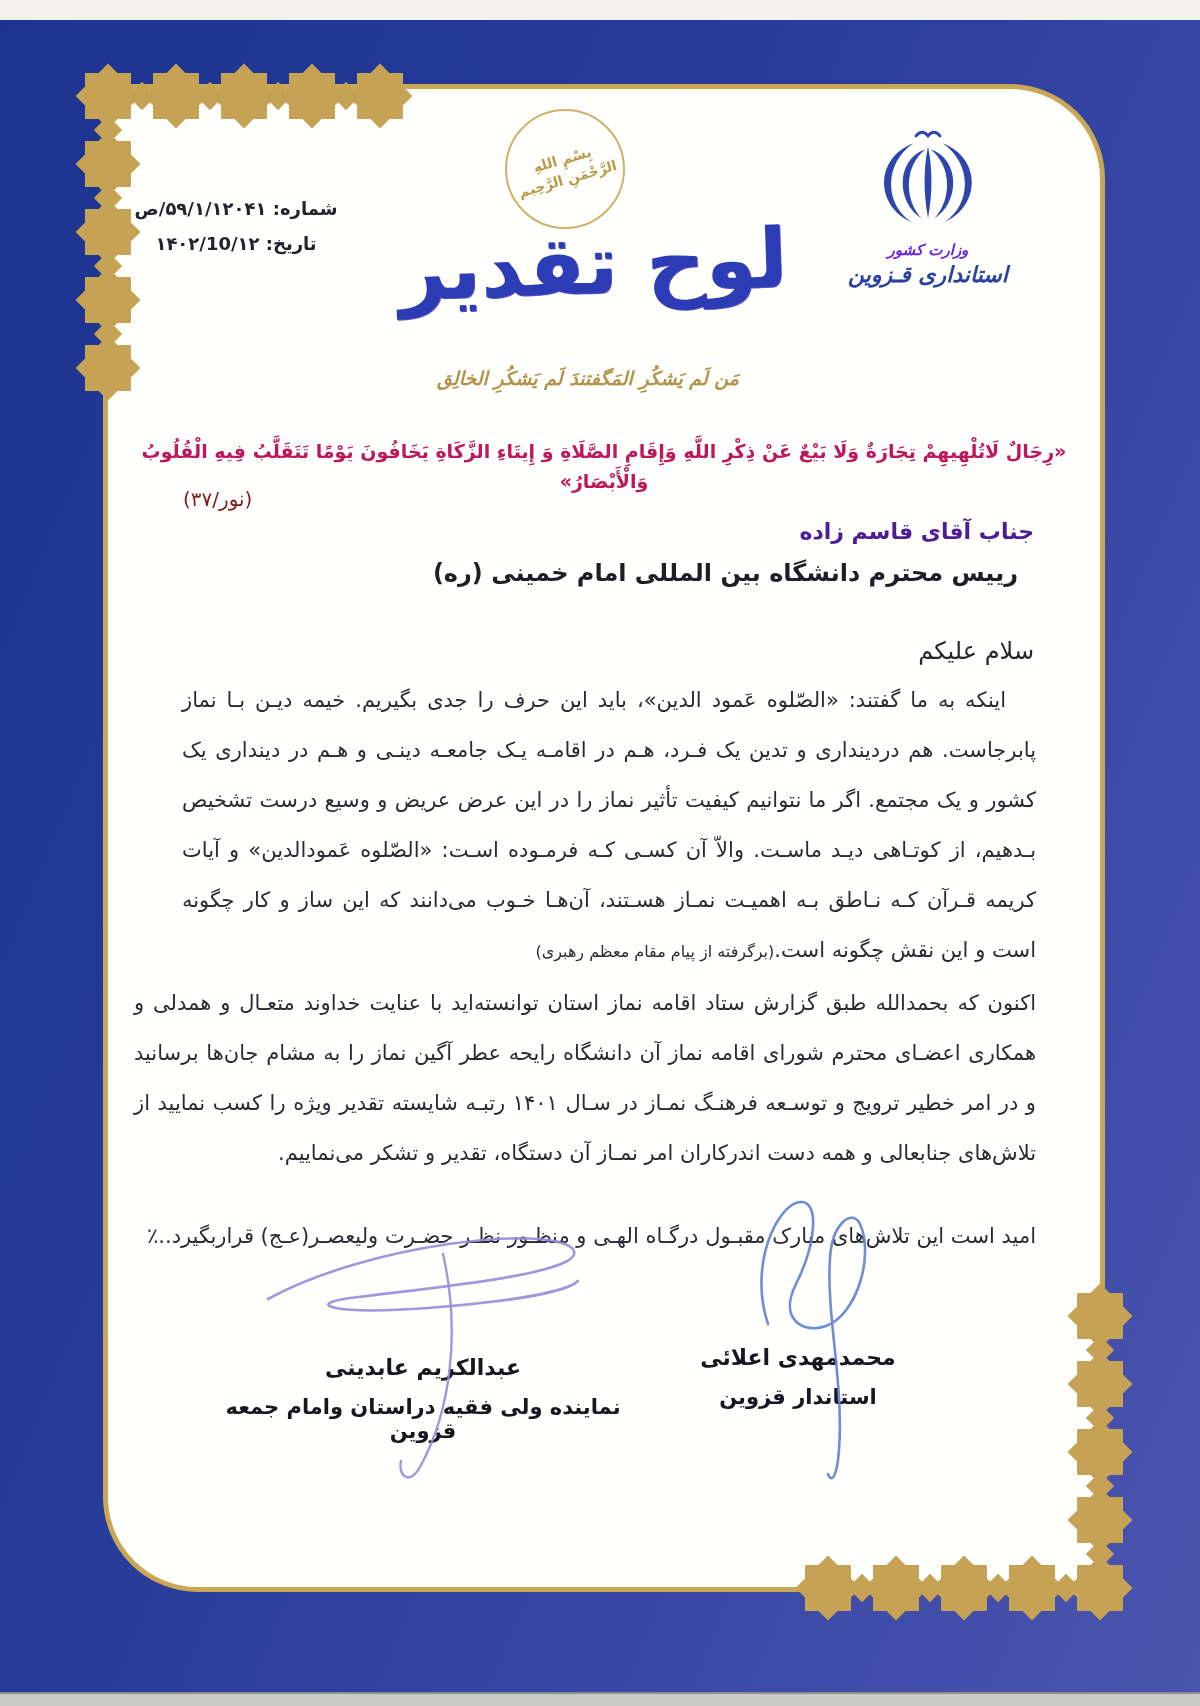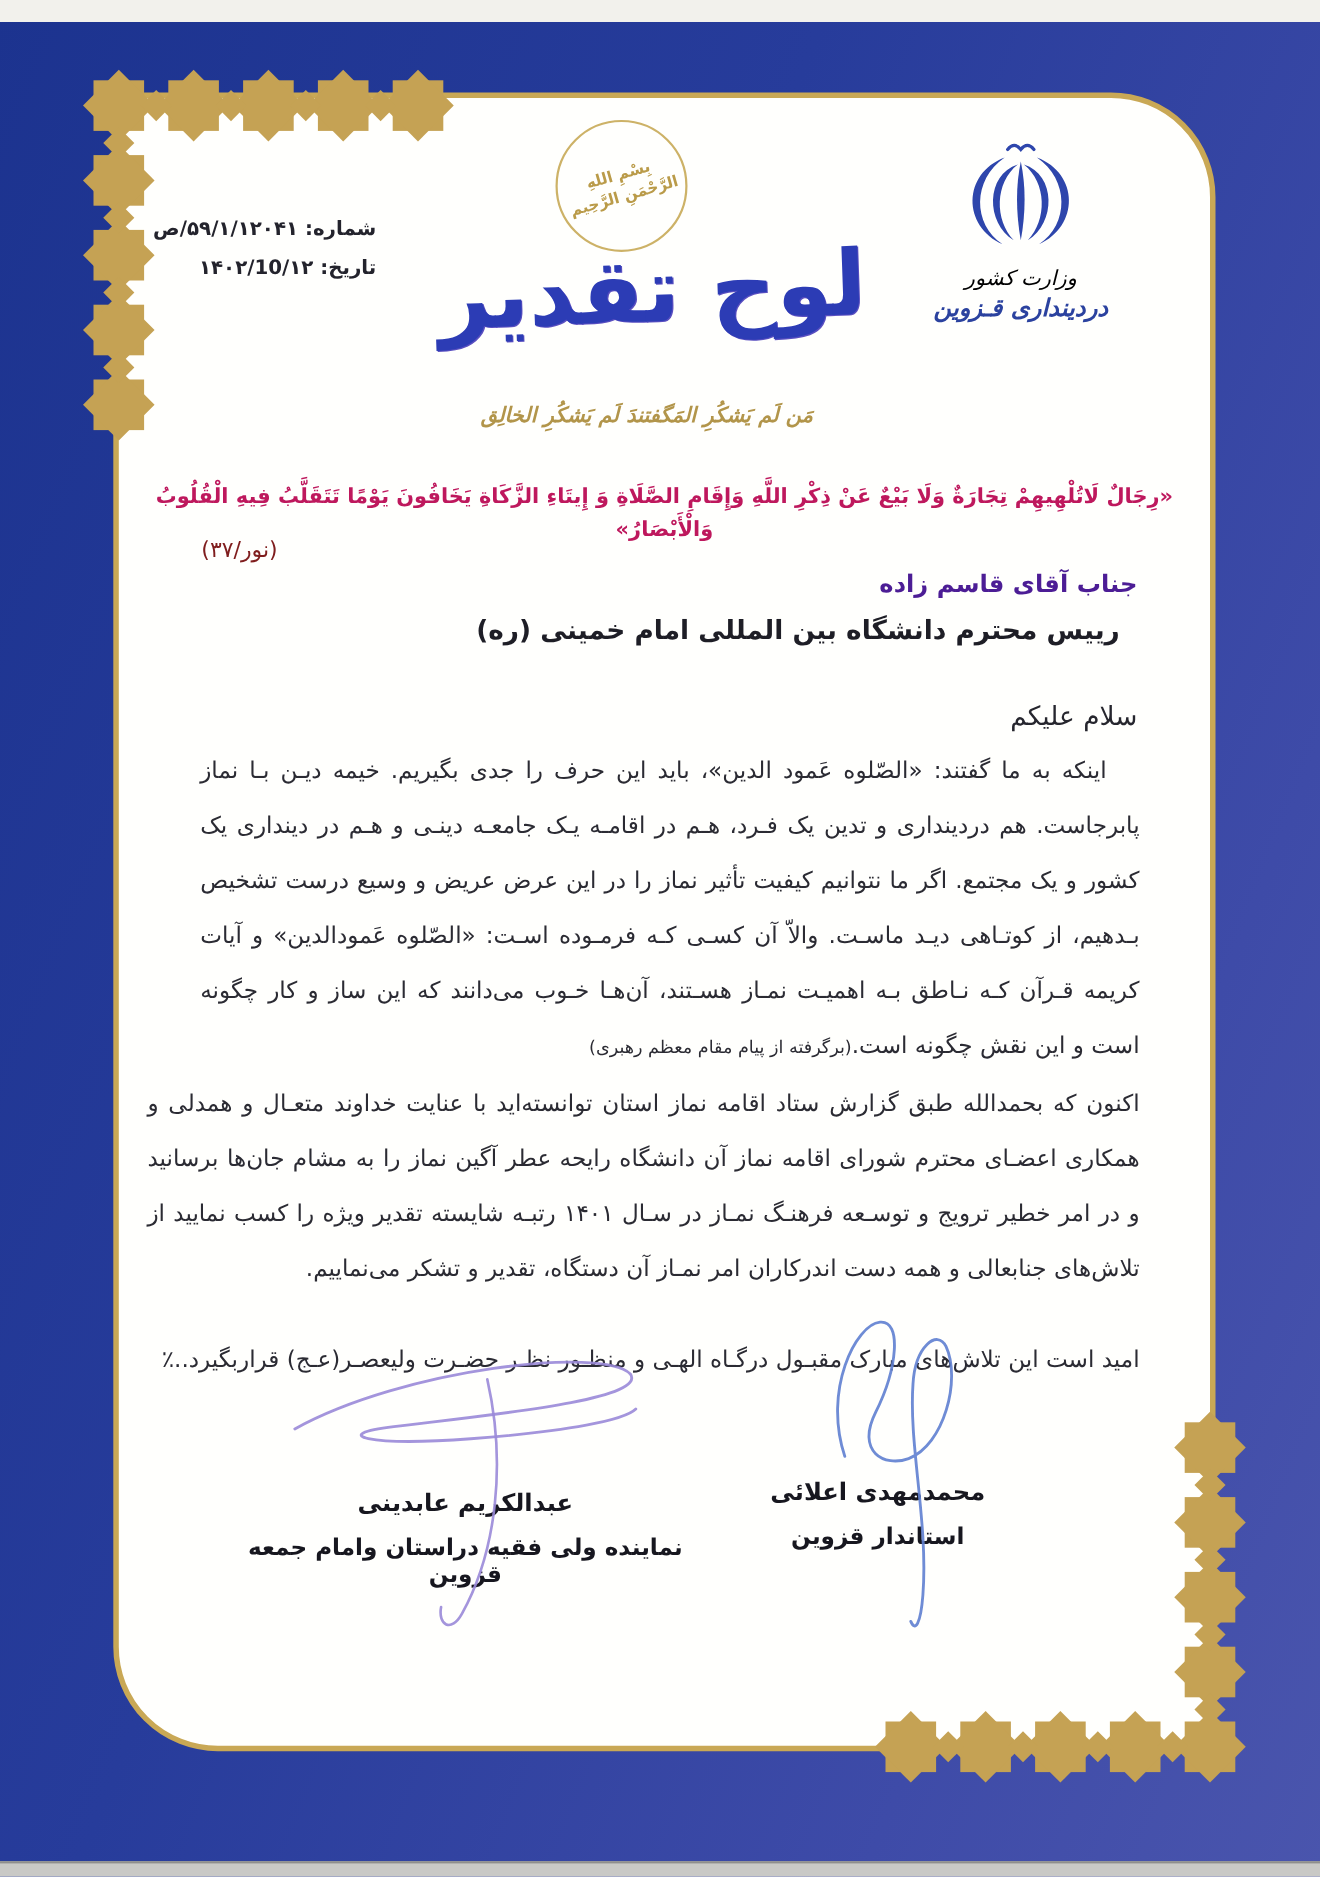--- a/index.html
+++ b/index.html
@@ -9,42 +9,42 @@
     background:linear-gradient(112deg,#1c338f 0%,#273c9b 40%,#3e4ba8 78%,#4a55ad 100%);
   }
   .strip-top{position:absolute;left:0;top:0;width:1200px;height:20px;background:#f2f1ec;}
   .strip-bottom{position:absolute;left:0;top:1692px;width:1200px;height:14px;background:#c9c9c6;border-top:2px solid #8f8f8d;}
   .card{
     position:absolute;left:103px;top:84px;width:1002px;height:1508px;box-sizing:border-box;
     background:#fffffd;border:5px solid #c9a855;border-radius:0 95px 0 95px;direction:rtl;
   }
   .orn{position:absolute;z-index:5;}
   .letterhead{
-    position:absolute;left:22px;top:102px;width:212px;text-align:right;direction:rtl;
+    position:absolute;left:22px;top:102px;width:212px;text-align:center;direction:rtl;
     font-size:18px;font-weight:bold;color:#23232c;line-height:1.95;
   }
   .medallion{
     position:absolute;left:397px;top:20px;width:116px;height:116px;border:2px solid #cdb267;border-radius:50%;
     display:flex;align-items:center;justify-content:center;
   }
   .medallion span{
     display:block;transform:rotate(-16deg);font-size:14px;font-weight:bold;color:#ba9b49;
     text-align:center;line-height:1.45;padding:6px;
   }
   .main-title{
     position:absolute;left:250px;top:128px;width:470px;text-align:center;
     font-size:82px;font-weight:bold;color:#2c3cb5;transform:rotate(-2deg);
     text-shadow:1px 1px 0 #5a4fc0;white-space:nowrap;
   }
   .motto{
     position:absolute;left:230px;top:278px;width:500px;text-align:center;
     font-size:19px;font-style:italic;font-weight:bold;color:#b2954a;white-space:nowrap;
   }
   .emblem-wrap{position:absolute;left:718px;top:34px;width:204px;text-align:center;}
-  .ministry{font-size:19px;font-weight:normal;font-style:italic;color:#000000;line-height:1.55;}
+  .ministry{font-size:15px;font-weight:bold;font-style:italic;color:#6d28d9;line-height:1.55;}
   .governorate{font-size:22px;font-weight:bold;font-style:italic;color:#2b429f;letter-spacing:1px;}
   .verse{
     position:absolute;left:18px;right:18px;top:347px;text-align:center;direction:rtl;
     font-size:19px;font-weight:bold;color:#be185d;line-height:1.6;
   }
   .verse-ref{position:absolute;left:32px;top:398px;font-size:20px;color:#7f1d1d;direction:rtl;margin-left:43px;}
   .recipient-name{position:absolute;right:66px;top:430px;font-size:22px;font-weight:bold;color:#4c1d95;}
   .recipient-title{position:absolute;right:82px;top:470px;font-size:24px;font-weight:bold;color:#1e1e26;}
   .salutation{position:absolute;right:66px;top:548px;font-size:24px;color:#26262e;}
   .para{
@@ -89,21 +89,21 @@
         <path d="M -3,-33 C -35,-23 -35,25 -7,42 C -26,22 -26,-15 -3,-33 Z"></path>
         <path d="M 0,-36 C 5,-12 5,14 0,42 C -5,14 -5,-12 0,-36 Z"></path>
         <g transform="scale(-1,1)">
           <path d="M -16,-40 C -58,-24 -58,28 -18,46 C -48,26 -48,-18 -16,-40 Z"></path>
           <path d="M -3,-33 C -35,-23 -35,25 -7,42 C -26,22 -26,-15 -3,-33 Z"></path>
         </g>
       </g>
       <path d="M -13,-48 Q -6.5,-56 0,-48 Q 6.5,-56 13,-48" fill="none" stroke="#2e46ac" stroke-width="3.2" stroke-linecap="round"></path>
     </svg>
     <div class="ministry">وزارت کشور</div>
-    <div class="governorate">دردینداری قـزوین</div>
+    <div class="governorate">استانداری قـزوین</div>
   </div>
 
   <div class="verse">«رِجَالٌ لَاتُلْهِيهِمْ تِجَارَةٌ وَلَا بَيْعٌ عَنْ ذِكْرِ اللَّهِ وَإِقَامِ الصَّلَاةِ وَ إِيتَاءِ الزَّكَاةِ يَخَافُونَ يَوْمًا تَتَقَلَّبُ فِيهِ الْقُلُوبُ وَالْأَبْصَارُ»</div>
   <div class="verse-ref">(نور/۳۷)</div>
 
   <div class="recipient-name">جناب آقای قاسم زاده</div>
   <div class="recipient-title">رییس محترم دانشگاه بین المللی امام خمینی (ره)</div>
 
   <div class="salutation">سلام علیکم</div>
 

